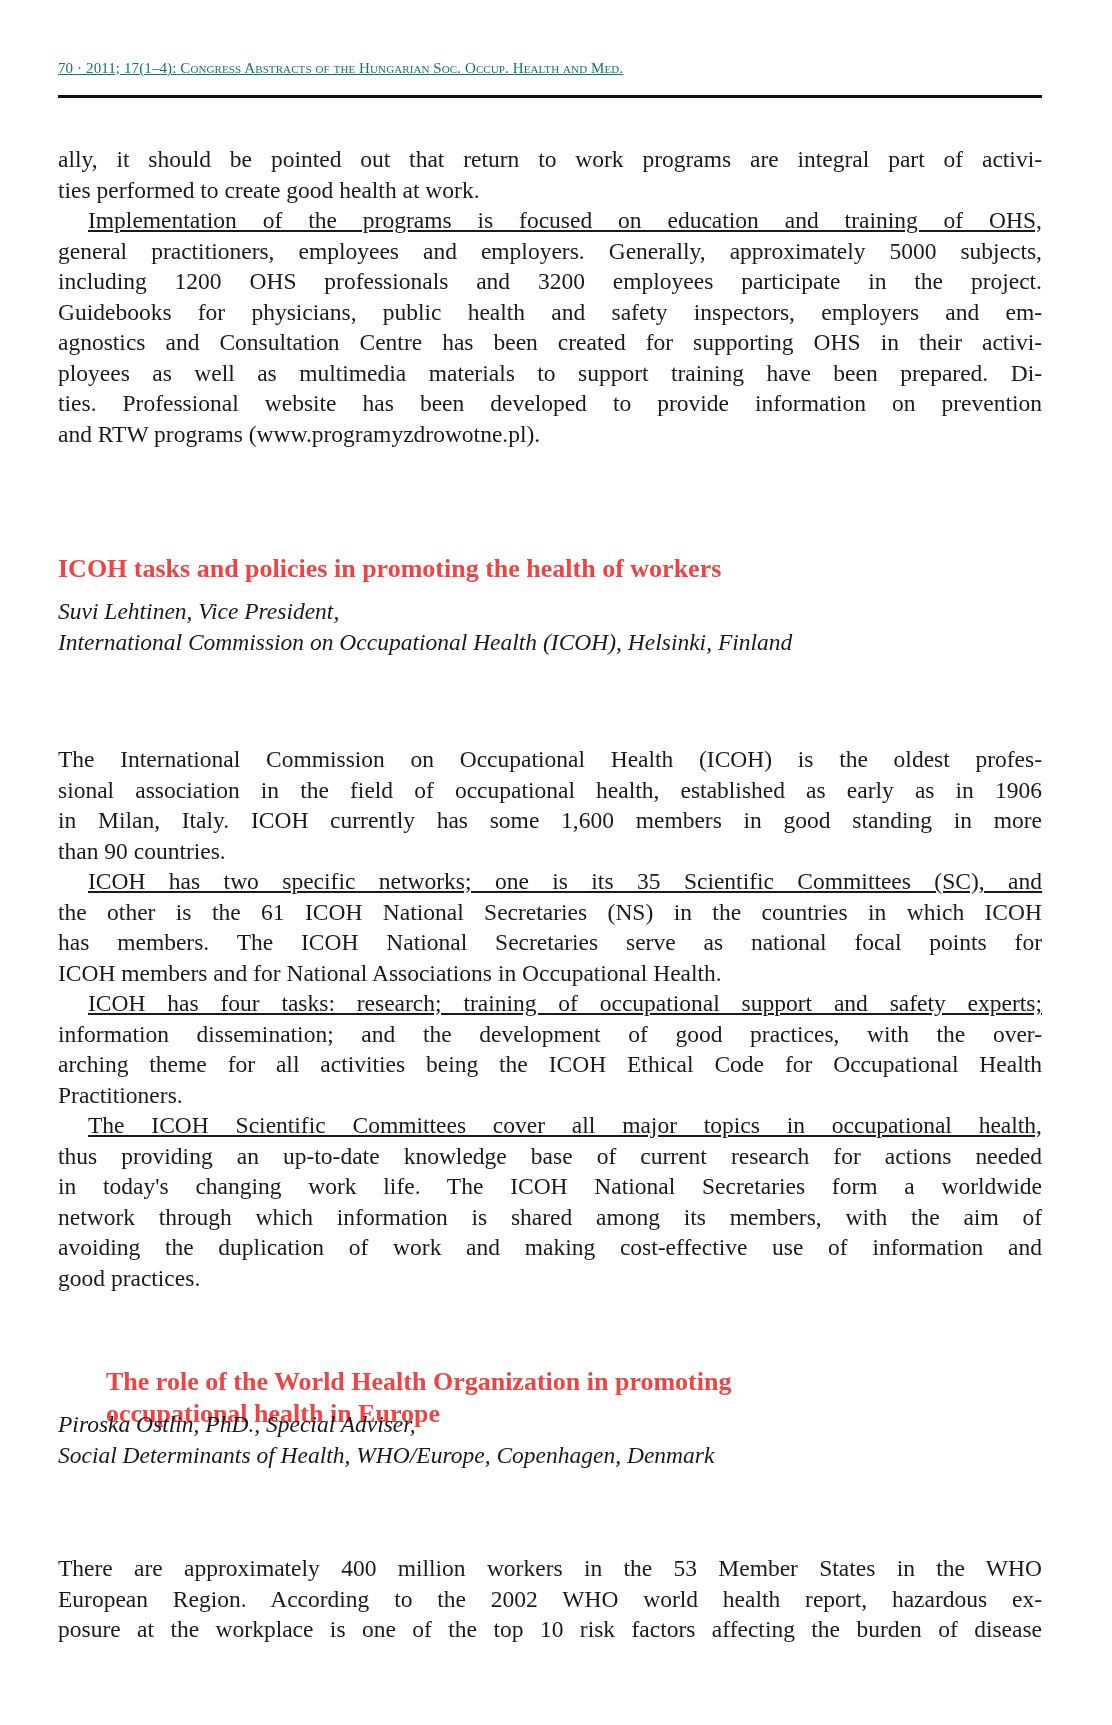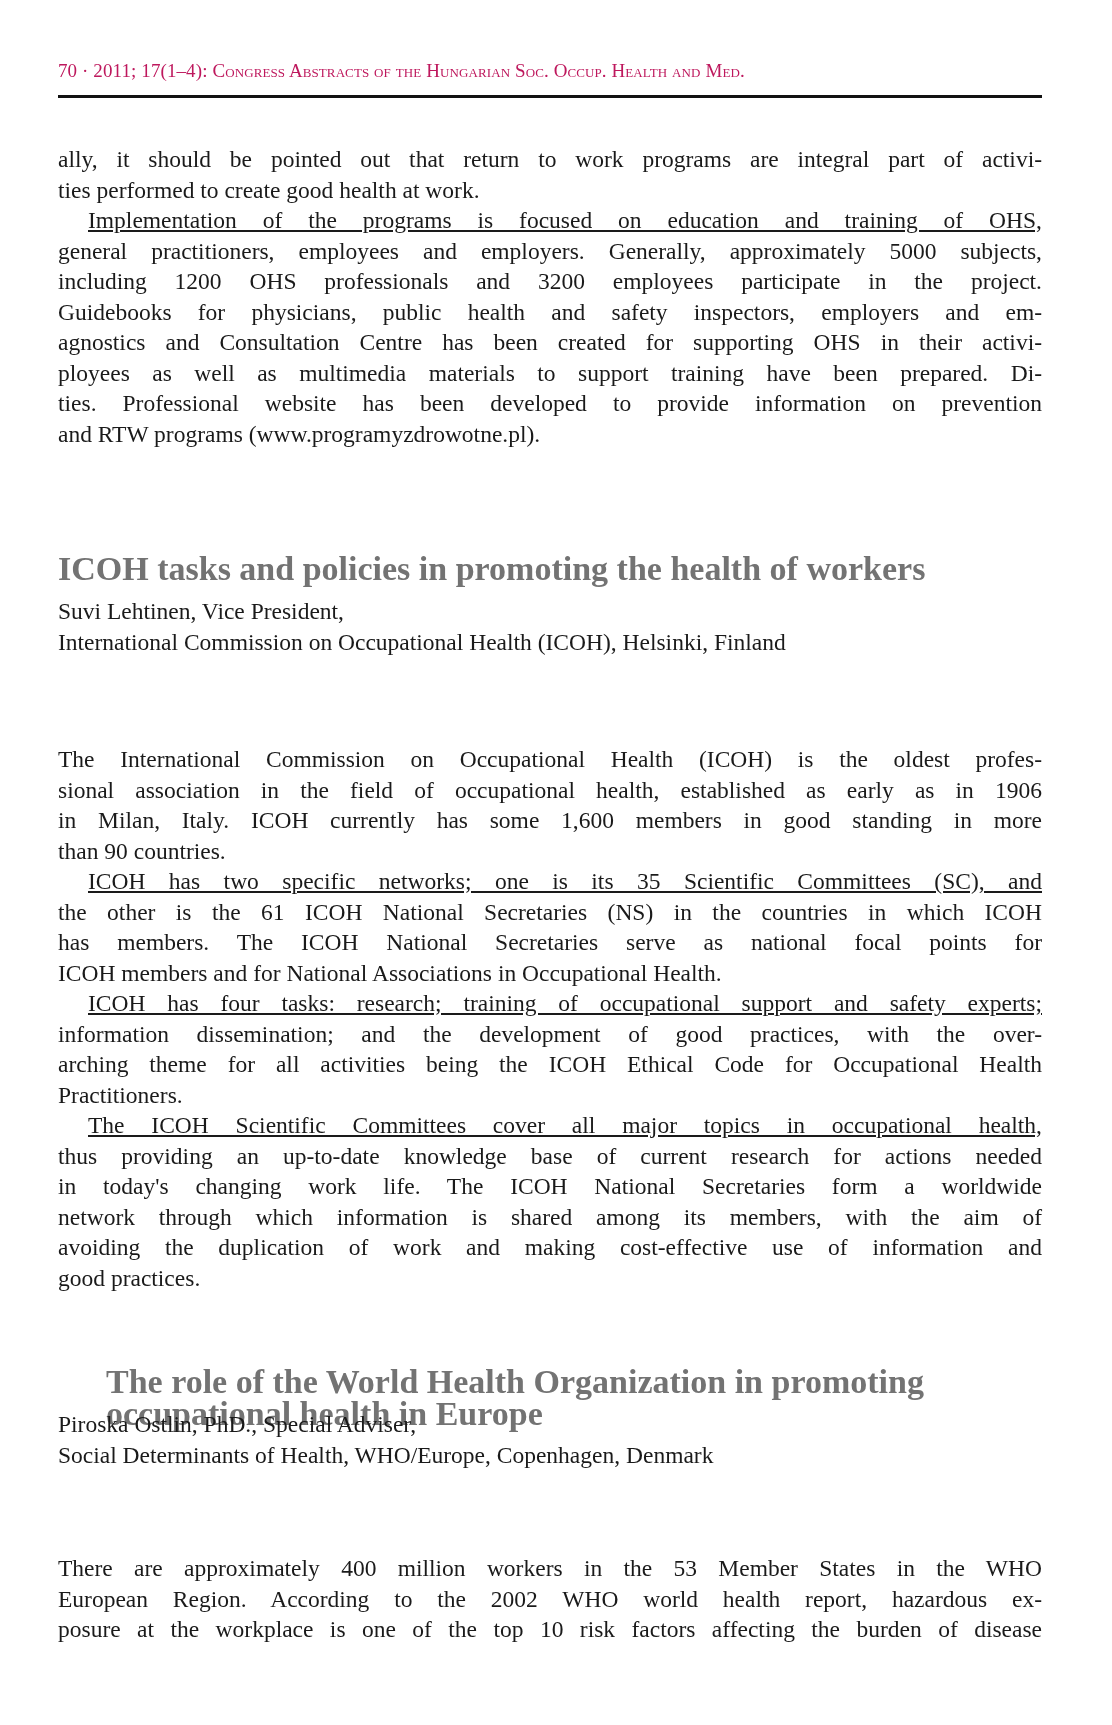--- a/index.html
+++ b/index.html
@@ -18,24 +18,25 @@
     .page {
       position: absolute;
       left: 58px;
       top: 0;
       width: 984px;
     }
     .running-head {
       position: absolute;
       top: 60px;
       left: 0;
-      font-size: 19px;
+      font-size: 15px;
       letter-spacing: 0.1px;
       white-space: nowrap;
-      color: #be185d;
+      color: #0f766e;
+      text-decoration: underline;
     }
     .running-head .sc {
       font-variant: small-caps;
     }
     .head-rule {
       position: absolute;
       top: 95px;
       left: 0;
       width: 984px;
       height: 3px;
@@ -58,27 +59,28 @@
     .line.last {
       text-align-last: left;
     }
     .line.indent {
       padding-left: 30px;
       text-decoration: underline;
     }
     .heading {
       display: block;
       font-weight: bold;
-      font-size: 34px;
+      font-size: 26px;
       line-height: 32px;
       white-space: nowrap;
-      color: #737373;
+      color: #ef4444;
     }
     .byline {
       display: block;
+      font-style: italic;
       font-size: 23.5px;
       line-height: 30.5px;
       white-space: nowrap;
     }
   </style>
 </head>
 <body>
 
 <div class="page">
 

